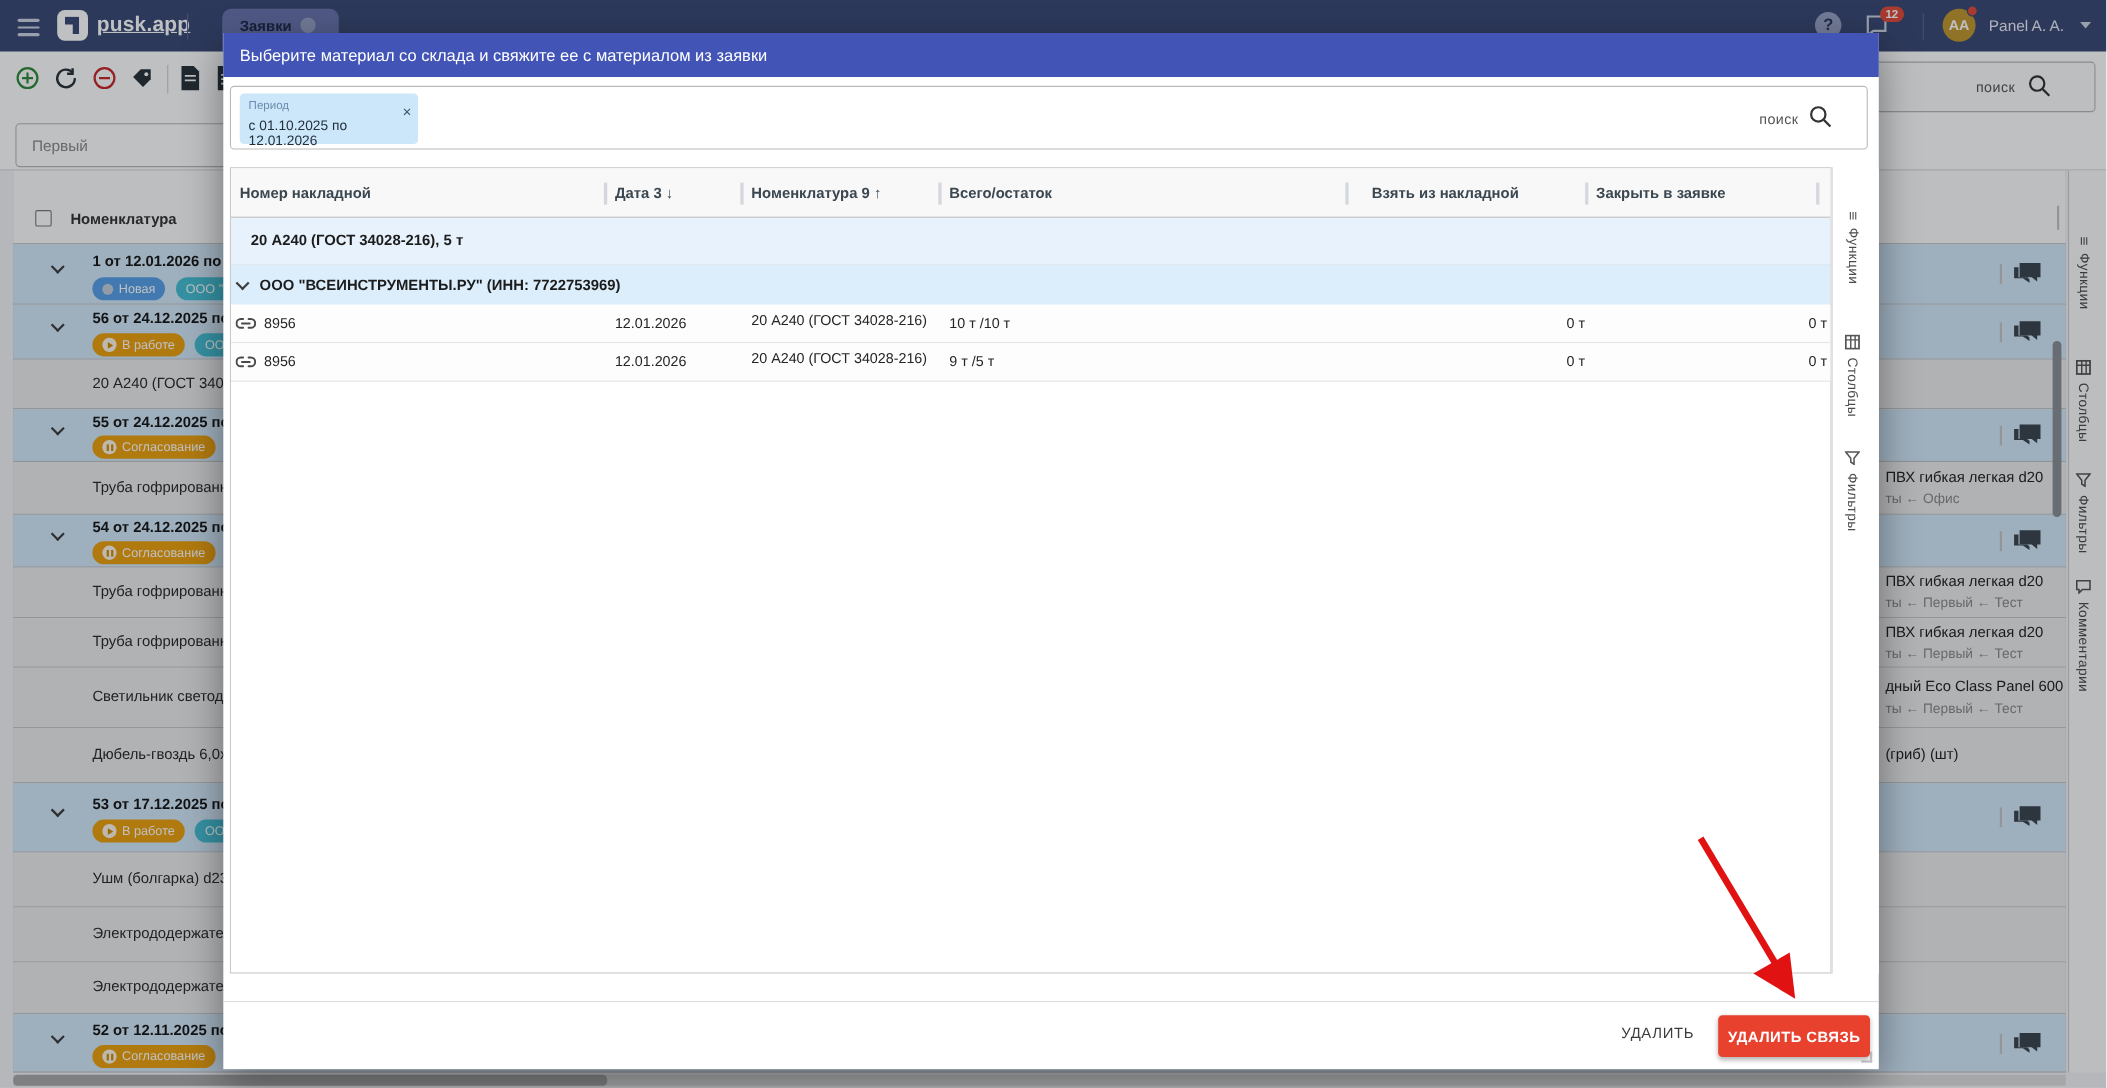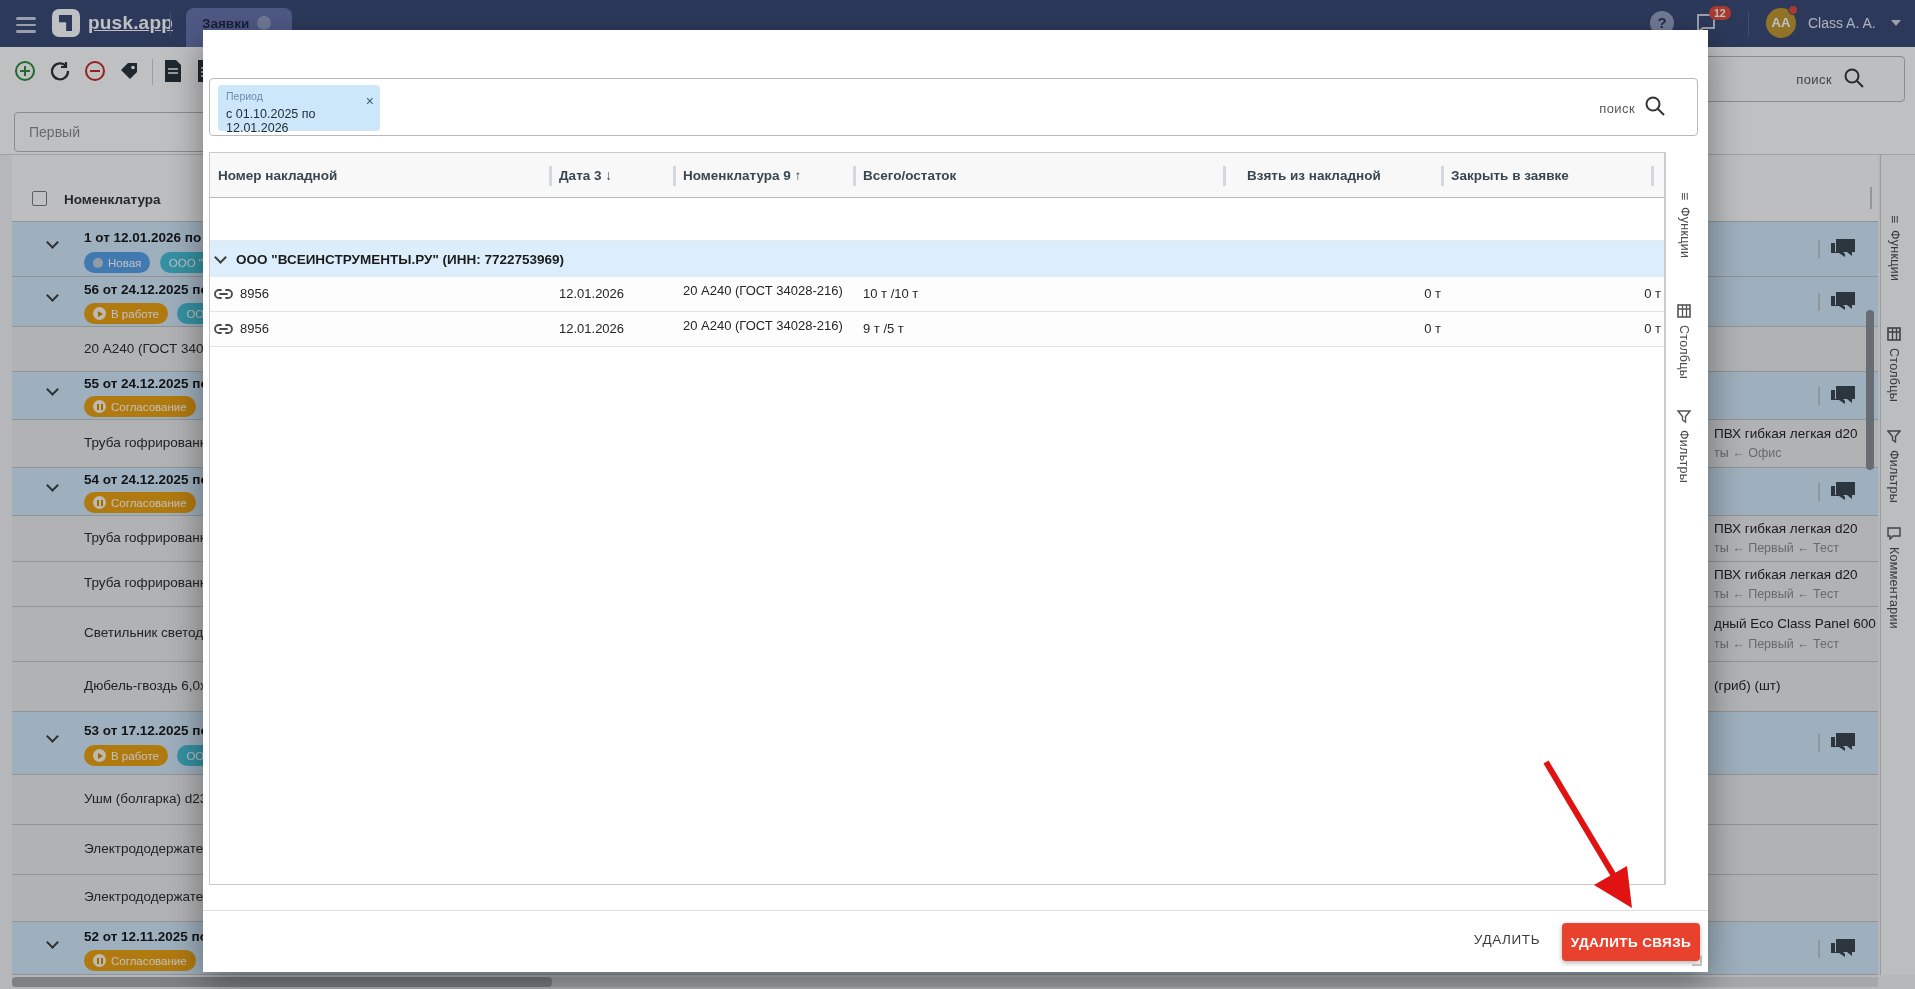--- a/index.html
+++ b/index.html
@@ -89,34 +89,34 @@
     <div class="abs burger" style="left:16px;top:13px;">
         <span></span>
         <span></span>
         <span></span>
       </div>
     <div class="abs logomark" style="left:52px;top:9px;">
         <i></i>
       </div>
     <div class="abs logotxt" style="left:88px;top:12px;text-decoration:underline;">pusk.app</div>
     <div class="abs hdr-div" style="left:170px;top:12px;"></div>
-    <div class="abs navtab" style="left:186px;top:8px;width:106px;height:39px;padding:8px 0 0 16px;">
+    <div class="abs navtab" style="left:202px;top:8px;width:106px;height:39px;padding:8px 0 0 16px;">
       <span>Заявки</span><span class="nbadge"></span>
     </div>
     <div class="abs helpc" style="left:1650px;top:11px;">?</div>
     <div class="abs" style="left:1695px;top:13px;">
       <svg width="24" height="22" viewBox="0 0 24 22">
           <path d="M3 2h16v13H8l-5 4z" fill="none" stroke="#cdd3e2" stroke-width="2"></path>
         </svg>
     </div>
     <div class="abs bellbadge" style="left:1709px;top:6px;">12</div>
     <div class="abs hdr-div" style="left:1748px;top:12px;"></div>
     <div class="abs avatar" style="left:1766px;top:8px;">AA</div>
     <div class="abs avdot" style="left:1788px;top:5px;"></div>
-    <div class="abs uname" style="left:1808px;top:15px;">Class A. A.</div>
+    <div class="abs uname" style="left:1808px;top:15px;">Panel A. A.</div>
     <div class="abs caret" style="left:1891px;top:20px;"></div>
   </div>
 
   <div class="abs toolbar">
     <div class="abs" style="left:14px;top:13px;">
       <svg width="22" height="22" viewBox="0 0 22 22">
           <circle cx="11" cy="11" r="9" fill="none" stroke="#2e8b3a" stroke-width="2"></circle>
           <path d="M11 6v10M6 11h10" stroke="#2e8b3a" stroke-width="2"></path>
         </svg>
     </div>
@@ -361,20 +361,21 @@
       <svg width="14" height="13" viewBox="0 0 14 13">
           <path d="M1 1h12v8H6l-3 3V9H1z" fill="none" stroke="#555" stroke-width="1.4"></path>
         </svg>
       <span class="vlabel">Комментарии</span>
     </div>
   </div>
 
   <div class="abs dim"></div>
 
   <div class="abs modal"></div>
+  <div class="abs mtitle">Выберите материал со склада и свяжите ее с материалом из заявки</div>
 
   <div class="abs panelbox" style="left:209px;top:78px;width:1489px;height:58px;background:#fff;">
     <div class="abs chip" style="left:8px;top:6px;width:162px;height:46px;">
       <div class="abs chiplbl" style="left:8px;top:5px;">Период</div>
       <div class="abs chipval" style="left:8px;top:22px;">с 01.10.2025 по 12.01.2026</div>
       <div class="abs chipx" style="right:6px;top:8px;">×</div>
     </div>
     <span class="abs searchlbl" style="right:62px;top:22px;">поиск</span>
     <span class="abs" style="right:30px;top:15px;">
       <svg width="24" height="24" viewBox="0 0 24 24">
@@ -394,20 +395,23 @@
     <span class="abs mcol" style="left:473px;top:15px;"><span>Номенклатура 9</span> <span>↑</span></span>
     <span class="abs mtick" style="left:643px;top:13px;"></span>
     <span class="abs mcol" style="left:653px;top:15px;">Всего/остаток</span>
     <span class="abs mtick" style="left:1013px;top:13px;"></span>
     <span class="abs mcol" style="left:1023px;top:15px;margin-left:14px;">Взять из накладной</span>
     <span class="abs mtick" style="left:1231px;top:13px;"></span>
     <span class="abs mcol" style="left:1241px;top:15px;">Закрыть в заявке</span>
     <span class="abs mtick" style="left:1441px;top:13px;"></span>
   </div>
 
+  <div class="abs mgroup1" style="left:210px;top:198px;width:1454px;height:42px;">
+    <span class="abs mgtxt" style="left:18px;top:13px;">20 А240 (ГОСТ 34028-216), 5 т</span>
+  </div>
 
   <div class="abs mgroup2" style="left:210px;top:240px;width:1454px;height:37px;">
     <span class="abs chev" style="left:6px;top:12px;"></span>
     <span class="abs mgtxt" style="left:26px;top:11px;">ООО "ВСЕИНСТРУМЕНТЫ.РУ" (ИНН: 7722753969)</span>
   </div>
 
   <div class="abs mdrow" style="left:210px;top:277px;width:1454px;height:35px;">
     <span class="abs" style="left:4px;top:9px;">
       <svg width="19" height="16" viewBox="0 0 19 16">
           <path d="M7 4H5a4 4 0 0 0 0 8h2M12 4h2a4 4 0 0 1 0 8h-2M6 8h7" fill="none" stroke="#4a4a4a" stroke-width="1.8" stroke-linecap="round"></path>

